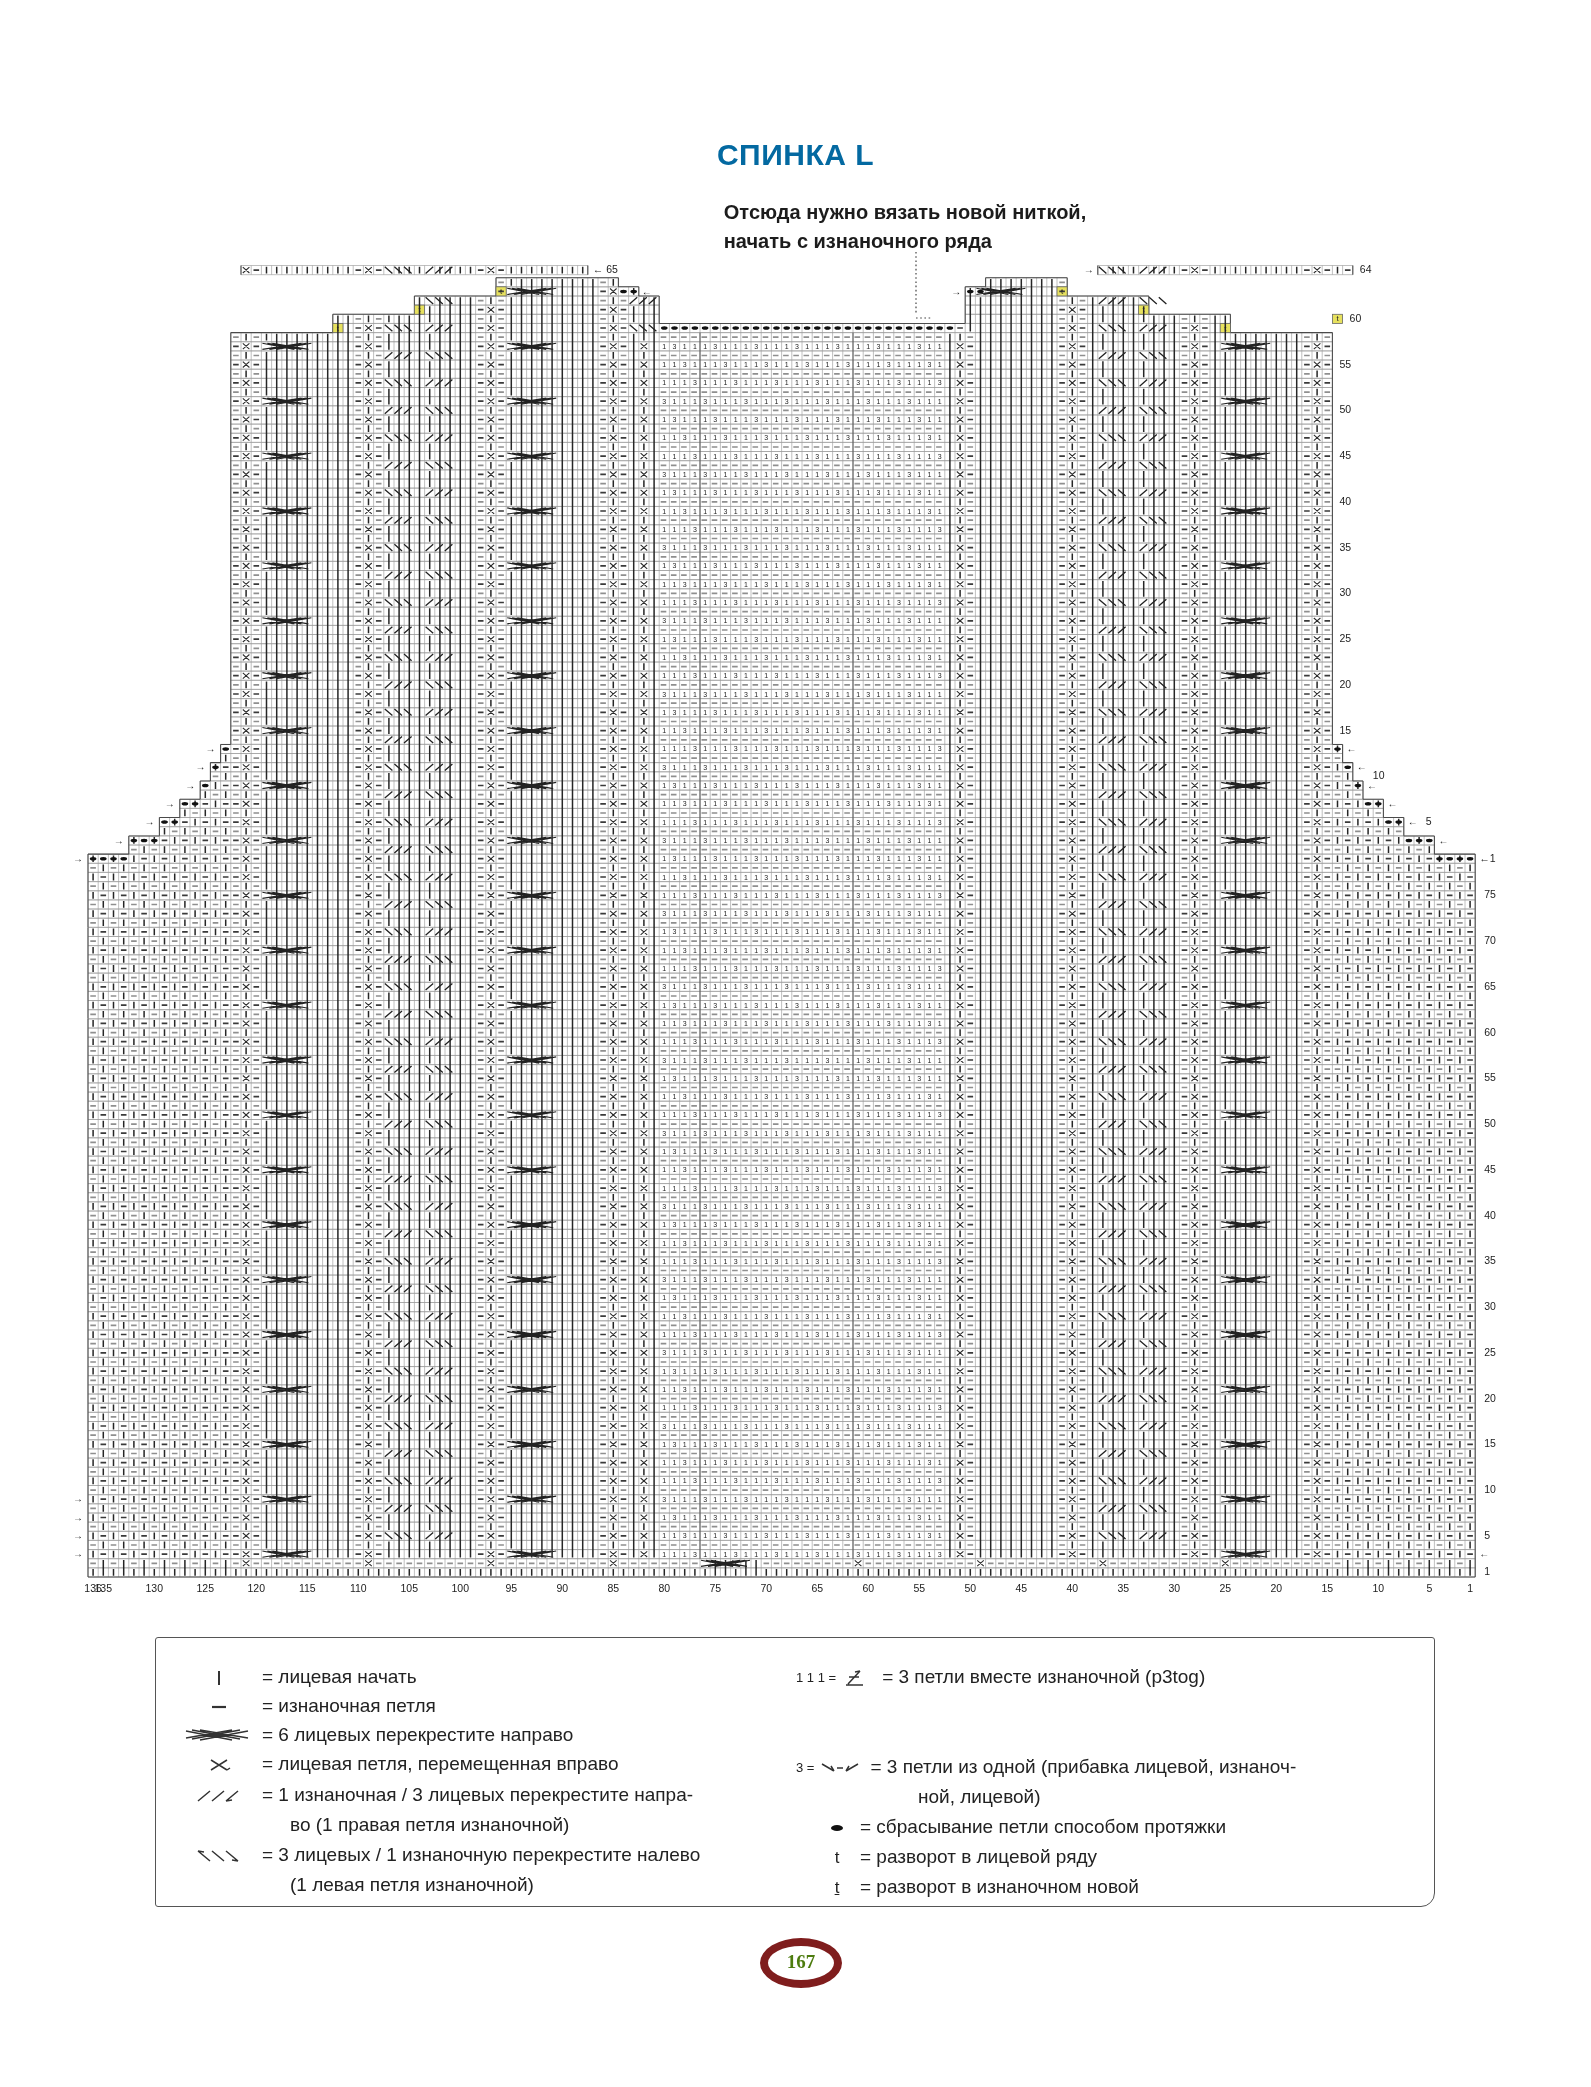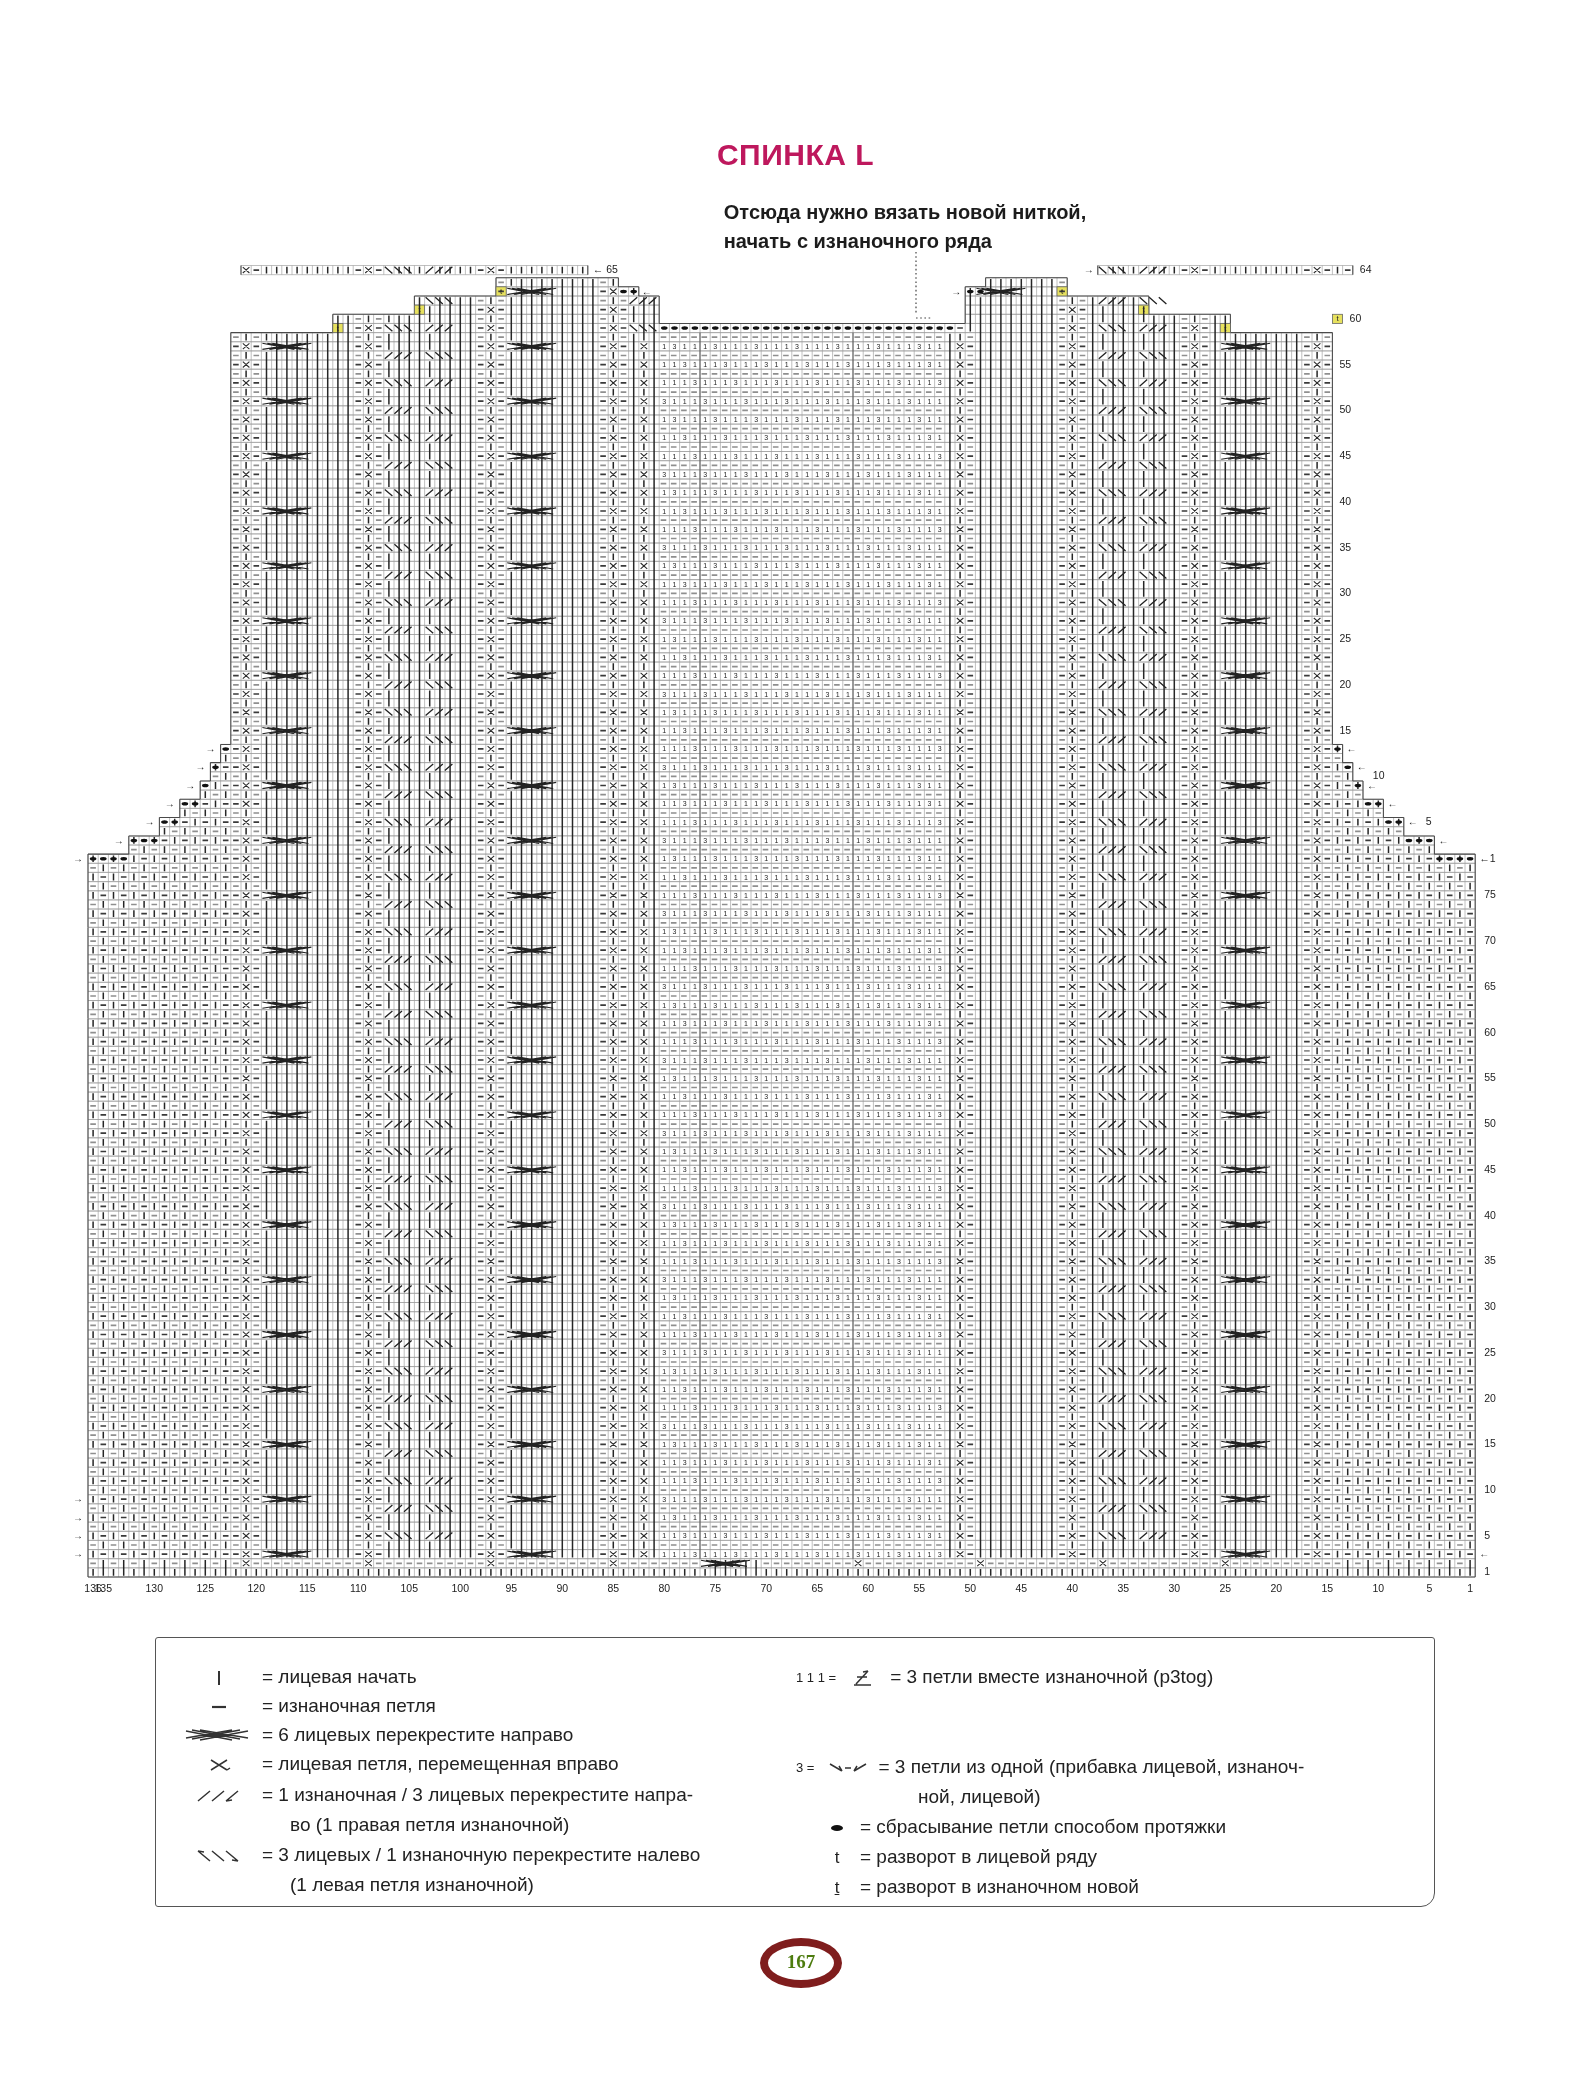--- a/index.html
+++ b/index.html
@@ -1,27 +1,27 @@
 <!DOCTYPE html>
 <html><head>
 <meta charset="utf-8">
 <style>
   html,body{margin:0;padding:0;background:#e8e8e8;}
   .page{position:relative;width:1591px;height:2087px;background:#ffffff;margin:0 auto;
         font-family:"Liberation Sans","DejaVu Sans",sans-serif;overflow:hidden;}
   #chart{position:absolute;left:0;top:0;z-index:1;}
   .title{position:absolute;left:0;top:138px;width:1591px;text-align:center;z-index:2;
-         font-size:30px;font-weight:bold;letter-spacing:.5px;color:#be185d;}
+         font-size:30px;font-weight:bold;letter-spacing:.5px;color:#0369a1;}
   .annotation{position:absolute;left:905px;top:198px;transform:translateX(-50%);z-index:2;
          text-align:left;font-size:20px;font-weight:600;color:#1c1c1c;line-height:29px;white-space:nowrap;}
   .legend{position:absolute;left:155px;top:1637px;width:1278px;height:268px;z-index:2;
          border:1.6px solid #555;border-radius:3px 3px 14px 3px;background:#fff;font-size:19px;color:#222;}
   .leg-item{position:absolute;white-space:nowrap;line-height:22px;}
   .leg-sym{display:inline-block;vertical-align:middle;margin-right:8px;}
-  .leg-pre{font-size:13px;color:#222;margin-right:12px;vertical-align:middle;}
+  .leg-pre{font-size:13px;color:#222;margin-right:4px;vertical-align:middle;}
   .leg-line2{position:absolute;white-space:nowrap;line-height:22px;}
   .tmark{font-size:17px;color:#222;display:inline-block;width:30px;text-align:center;margin-right:8px;}
   .pagenum{position:absolute;left:760px;top:1938px;width:66px;height:34px;z-index:2;
         border:8px solid #7f1d1d;border-radius:50%;text-align:center;line-height:32px;
         font-family:"Liberation Serif","DejaVu Serif",serif;font-weight:bold;font-size:19px;color:#4d7c0f;}
 </style>
 </head>
 <body>
 
 <div class="page">

